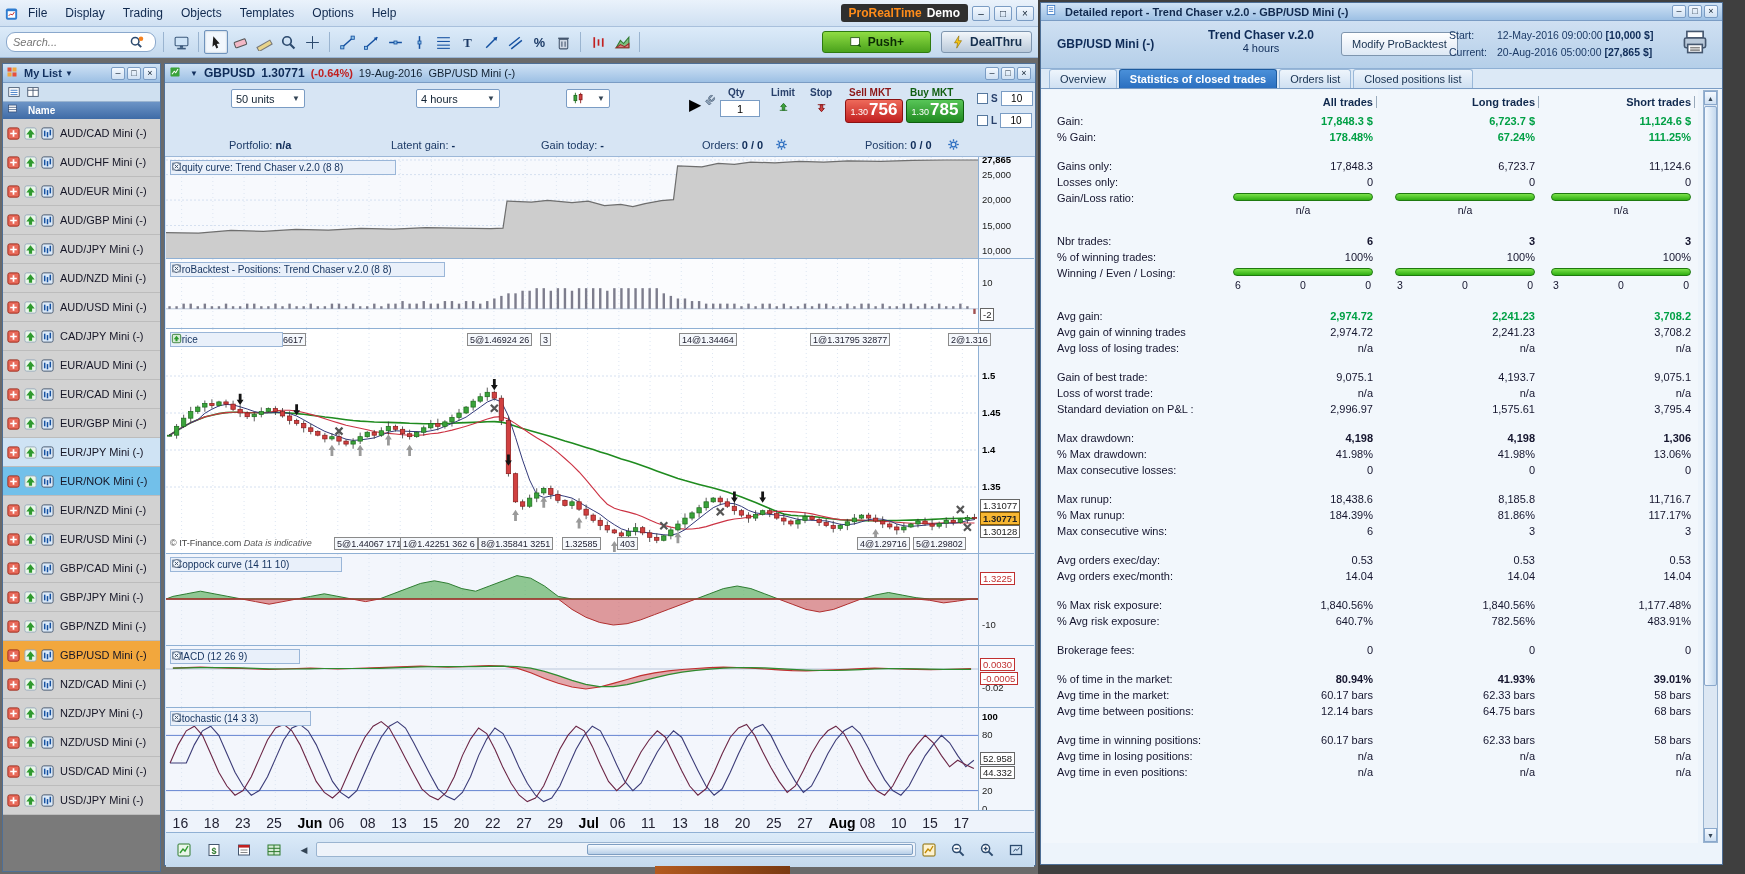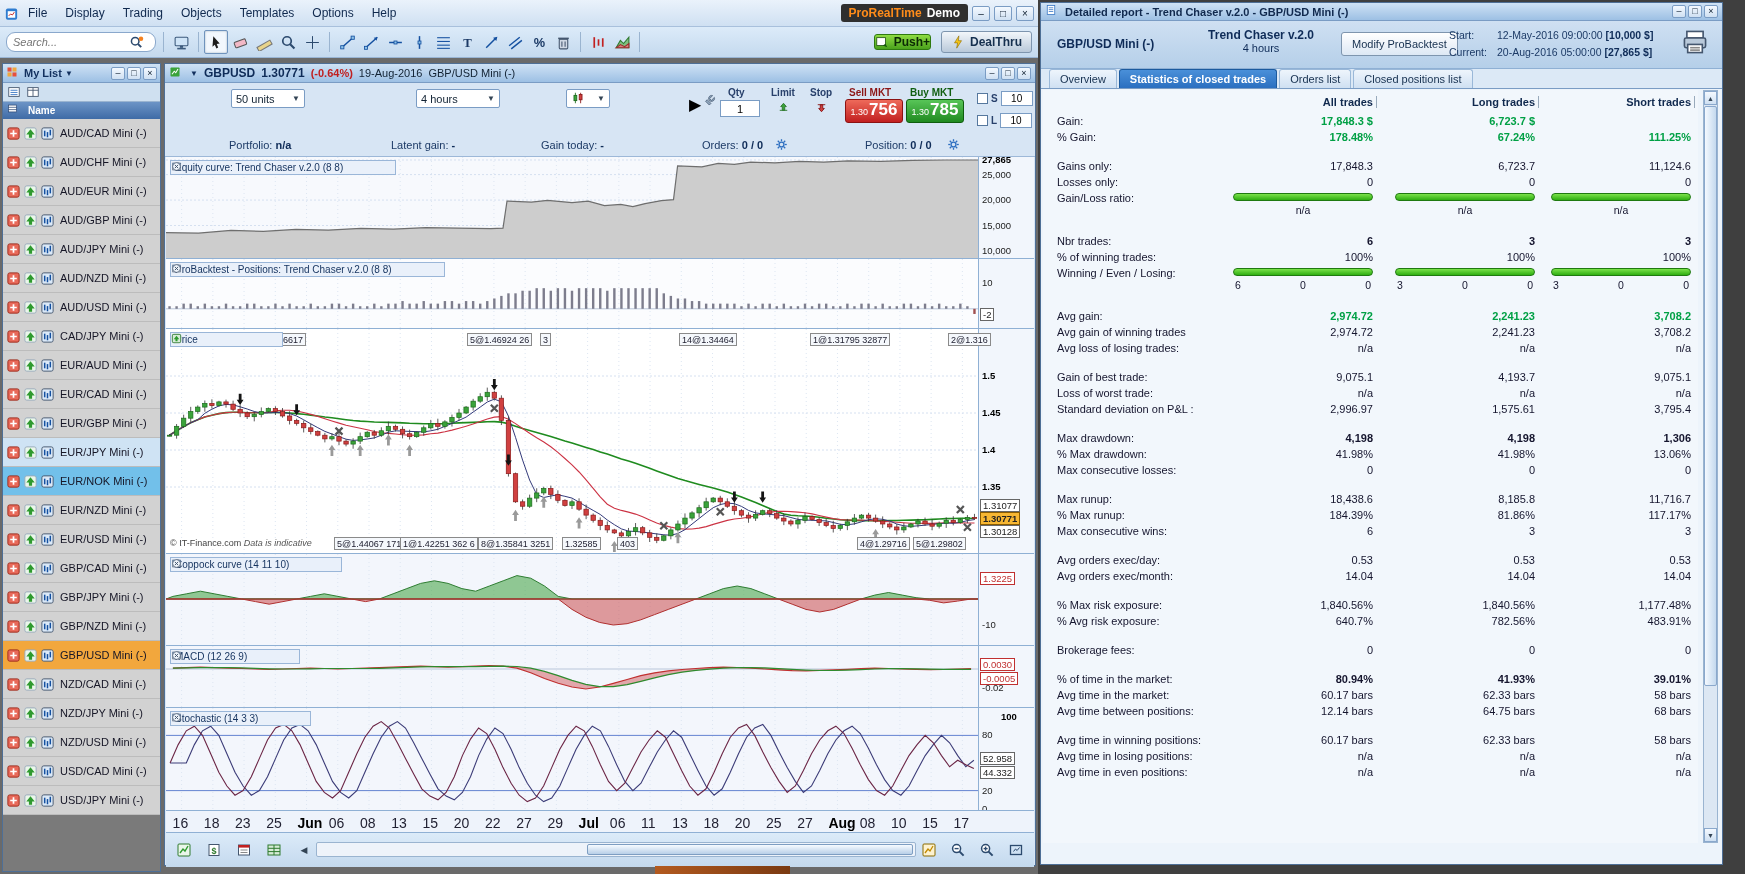--- a/index.html
+++ b/index.html
@@ -25,21 +25,21 @@
     background:linear-gradient(#dcebf9,#c4d9ee);border-bottom:1px solid #98b4d4;
     display:flex;align-items:center;padding:0 6px;gap:2px;}
   #search-box{display:flex;align-items:center;background:#fff;border:1px solid #8aa8cc;
     border-radius:9px;height:20px;width:150px;padding:0 4px;}
   #search-box input{border:none;outline:none;width:118px;font-size:11px;font-style:italic;color:#666;
     font-family:"Liberation Sans",sans-serif;}
   .tb-sep{width:1px;height:20px;background:#9ab4d0;margin:0 5px;}
   .tbicon{width:24px;height:24px;display:inline-flex;align-items:center;justify-content:center;
     border:1px solid transparent;border-radius:2px;cursor:pointer;}
   .tbicon.pressed{background:#f2f7fd;border:1px solid #6f93bd;box-shadow:inset 0 0 2px #9ab;}
-  #push-btn{margin-left:auto;display:flex;align-items:center;gap:4px;height:16px;padding:0 0;
+  #push-btn{margin-left:auto;display:flex;align-items:center;gap:4px;height:22px;padding:0 26px;
     background:linear-gradient(#8fdc43,#4aa21c);border:1px solid #2e7a10;border-radius:3px;
     font-size:12px;font-weight:bold;color:#0b2a05;cursor:pointer;}
   #dealthru-btn{display:flex;align-items:center;gap:4px;height:22px;padding:0 9px;margin-left:8px;
     background:linear-gradient(#f2f6fa,#b9c9da);border:1px solid #7e95ae;border-radius:3px;
     font-size:12px;font-weight:bold;color:#16304f;cursor:pointer;}
 
   
   #watchlist{position:absolute;left:2px;top:63px;width:159px;height:809px;background:#7a7a7a;
     border:1px solid #4e6f96;}
   .wl-titlebar{height:19px;background:linear-gradient(#cfe2f5,#9dc0e4);border-bottom:1px solid #7a9cc4;
@@ -1814,21 +1814,21 @@
               <line x1="702.6923076923076" y1="0" x2="702.6923076923076" y2="103" stroke="#dde6f2" stroke-dasharray="1,3"></line>
               <line x1="733.9230769230769" y1="0" x2="733.9230769230769" y2="103" stroke="#dde6f2" stroke-dasharray="1,3"></line>
               <line x1="765.1538461538462" y1="0" x2="765.1538461538462" y2="103" stroke="#dde6f2" stroke-dasharray="1,3"></line>
               <line x1="796.3846153846154" y1="0" x2="796.3846153846154" y2="103" stroke="#dde6f2" stroke-dasharray="1,3"></line>
               <line x1="0" y1="27.39999999999999" x2="812" y2="27.39999999999999" stroke="#5577cc" stroke-width="0.9"></line>
               <line x1="0" y1="82.6" x2="812" y2="82.6" stroke="#5577cc" stroke-width="0.9"></line>
               <path d="M4.1 55.0 L12.2 55.0 L20.3 55.0 L28.4 36.6 L36.5 22.8 L44.7 18.2 L52.8 27.4 L60.9 45.8 L69.0 64.2 L77.1 78.0 L85.3 87.2 L93.4 82.6 L101.5 68.8 L109.6 50.4 L117.7 32.0 L125.9 20.0 L134.0 16.4 L142.1 22.8 L150.2 36.6 L158.3 55.0 L166.5 73.4 L174.6 84.4 L182.7 90.0 L190.8 82.6 L198.9 64.2 L207.1 45.8 L215.2 29.2 L223.3 18.2 L231.4 13.6 L239.5 20.0 L247.7 34.8 L255.8 50.4 L263.9 66.0 L272.0 80.8 L280.1 88.1 L288.3 91.8 L296.4 84.4 L304.5 68.8 L312.6 47.6 L320.7 31.1 L328.9 20.0 L337.0 25.6 L345.1 41.2 L353.2 59.6 L361.3 75.2 L369.5 87.2 L377.6 93.6 L385.7 90.0 L393.8 78.0 L401.9 59.6 L410.1 41.2 L418.2 27.4 L426.3 18.2 L434.4 22.8 L442.5 38.4 L450.7 56.8 L458.8 73.4 L466.9 82.6 L475.0 75.2 L483.1 59.6 L491.3 44.0 L499.4 32.0 L507.5 22.8 L515.6 29.2 L523.7 45.8 L531.9 62.4 L540.0 78.0 L548.1 87.2 L556.2 80.8 L564.3 64.2 L572.5 45.8 L580.6 29.2 L588.7 20.0 L596.8 16.4 L604.9 27.4 L613.1 44.0 L621.2 59.6 L629.3 73.4 L637.4 84.4 L645.5 78.0 L653.7 62.4 L661.8 45.8 L669.9 32.0 L678.0 22.8 L686.1 18.2 L694.3 25.6 L702.4 40.3 L710.5 56.8 L718.6 71.6 L726.7 82.6 L734.9 87.2 L743.0 78.0 L751.1 62.4 L759.2 47.6 L767.3 36.6 L775.5 27.4 L783.6 34.8 L791.7 47.6 L799.8 58.7 L807.9 52.2 " fill="none" stroke="#3c3c78" stroke-width="1.1"></path>
               <path d="M4.1 55.0 L12.2 36.6 L20.3 22.8 L28.4 18.2 L36.5 27.4 L44.7 45.8 L52.8 64.2 L60.9 78.0 L69.0 87.2 L77.1 82.6 L85.3 68.8 L93.4 50.4 L101.5 32.0 L109.6 20.0 L117.7 16.4 L125.9 22.8 L134.0 36.6 L142.1 55.0 L150.2 73.4 L158.3 84.4 L166.5 90.0 L174.6 82.6 L182.7 64.2 L190.8 45.8 L198.9 29.2 L207.1 18.2 L215.2 13.6 L223.3 20.0 L231.4 34.8 L239.5 50.4 L247.7 66.0 L255.8 80.8 L263.9 88.1 L272.0 91.8 L280.1 84.4 L288.3 68.8 L296.4 47.6 L304.5 31.1 L312.6 20.0 L320.7 25.6 L328.9 41.2 L337.0 59.6 L345.1 75.2 L353.2 87.2 L361.3 93.6 L369.5 90.0 L377.6 78.0 L385.7 59.6 L393.8 41.2 L401.9 27.4 L410.1 18.2 L418.2 22.8 L426.3 38.4 L434.4 56.8 L442.5 73.4 L450.7 82.6 L458.8 75.2 L466.9 59.6 L475.0 44.0 L483.1 32.0 L491.3 22.8 L499.4 29.2 L507.5 45.8 L515.6 62.4 L523.7 78.0 L531.9 87.2 L540.0 80.8 L548.1 64.2 L556.2 45.8 L564.3 29.2 L572.5 20.0 L580.6 16.4 L588.7 27.4 L596.8 44.0 L604.9 59.6 L613.1 73.4 L621.2 84.4 L629.3 78.0 L637.4 62.4 L645.5 45.8 L653.7 32.0 L661.8 22.8 L669.9 18.2 L678.0 25.6 L686.1 40.3 L694.3 56.8 L702.4 71.6 L710.5 82.6 L718.6 87.2 L726.7 78.0 L734.9 62.4 L743.0 47.6 L751.1 36.6 L759.2 27.4 L767.3 34.8 L775.5 47.6 L783.6 58.7 L791.7 52.2 L799.8 56.8 L807.9 60.5 " fill="none" stroke="#6b2545" stroke-width="1.1"></path>
             </svg>
             <div class="paxis">
-              <span class="tick bold" style="top: 3px; margin-left: 19px;">100</span>
+              <span class="tick bold" style="top: 3px;">100</span>
               <span class="tick" style="top: 21.4px;">80</span>
               <span class="tick" style="top: 76.6px;">20</span>
               <span class="tick" style="top: 95px;">0</span>
               <span class="tickbox" style="top: 44px;">52.958</span>
               <span class="tickbox" style="top: 58px;">44.332</span>
             </div>
             <div class="plabel">
               <span>Stochastic (14 3 3)</span>
               <span class="pic">
                 <svg viewBox="0 0 16 16" width="11" height="11">
@@ -1991,20 +1991,21 @@
         <div class="rw-hrow">
           <span class="rw-hcell" style="left: 0px; width: 334px; text-align: right;">All trades</span>
           <span class="rw-hcell" style="left: 0px; width: 496px; text-align: right;">Long trades</span>
           <span class="rw-hcell" style="left: 0px; width: 652px; text-align: right;">Short trades</span>
         </div>
         <div class="rgroup">
           <div class="rrow">
             <span class="rlabel">Gain:</span>
             <span class="rval green bold" style="left: 0px; width: 330px; text-align: right;">17,848.3 $</span>
             <span class="rval green bold" style="left: 0px; width: 492px; text-align: right;">6,723.7 $</span>
+            <span class="rval green bold" style="left: 0px; width: 648px; text-align: right;">11,124.6 $</span>
           </div>
           <div class="rrow">
             <span class="rlabel">% Gain:</span>
             <span class="rval green bold" style="left: 0px; width: 330px; text-align: right;">178.48%</span>
             <span class="rval green bold" style="left: 0px; width: 492px; text-align: right;">67.24%</span>
             <span class="rval green bold" style="left: 0px; width: 648px; text-align: right;">111.25%</span>
           </div>
         </div>
         <div class="rgroup">
           <div class="rrow">

